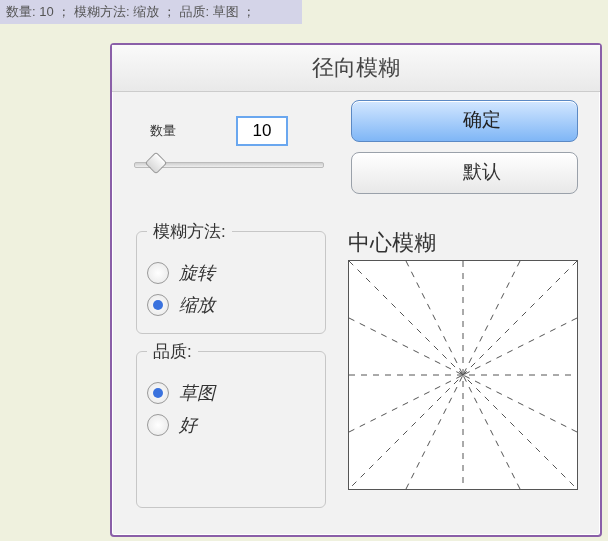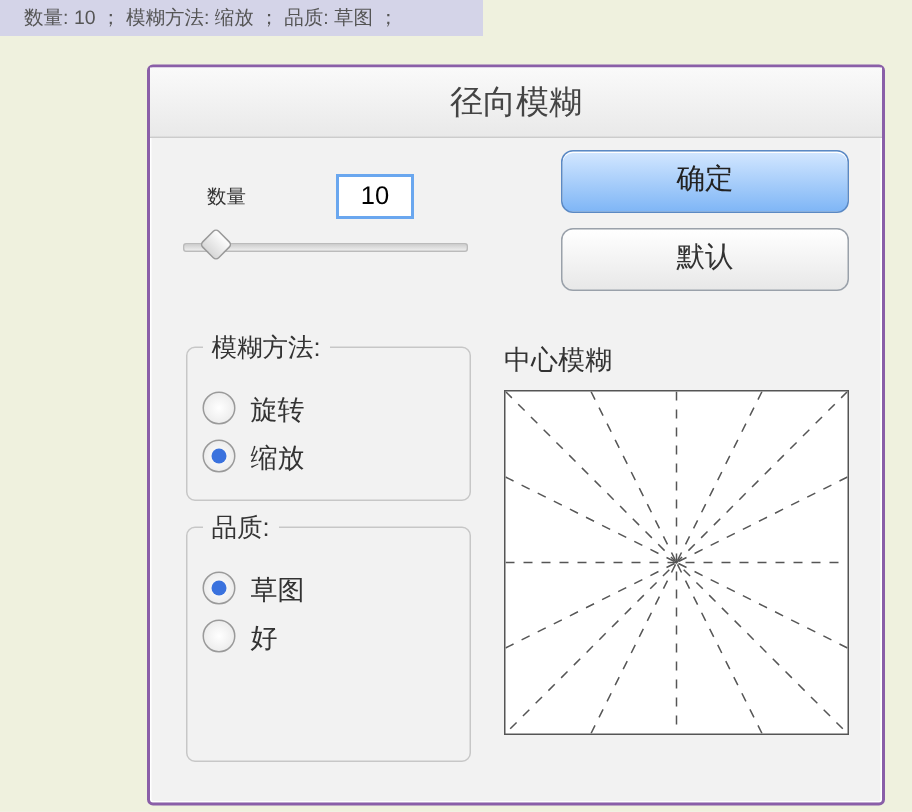--- a/index.html
+++ b/index.html
@@ -1,35 +1,35 @@
 <!DOCTYPE html>
 <html><head>
 <meta charset="utf-8">
 <style>
   html,body{margin:0;padding:0;width:608px;height:541px;background:#eff1de;font-family:"Heiti SC","Microsoft YaHei",sans-serif;font-size:15px;color:#333;}
-  .topbar{background:#d4d4e8;padding:3px 16px;font-size:13px;color:#555;width:290px;}
-  .dialog{position:absolute;left:98px;top:43px;width:488px;height:490px;border:2px solid #8a5fa8;border-radius:4px;background:#f2f2f2;box-shadow:inset 0 0 0 1px #fff;}
+  .topbar{background:#d4d4e8;padding:3px 6px;font-size:13px;color:#555;width:290px;}
+  .dialog{position:absolute;left:110px;top:43px;width:488px;height:490px;border:2px solid #8a5fa8;border-radius:4px;background:#f2f2f2;box-shadow:inset 0 0 0 1px #fff;}
   .titlebar{height:46px;line-height:46px;text-align:center;font-size:22px;color:#444;border-bottom:1px solid #ccc;background:linear-gradient(#fafafa,#e9e9e9);}
   .content{position:relative;padding:18px 22px;}
   .amount-label{position:absolute;left:38px;top:30px;font-size:13px;}
   .amount-input{position:absolute;left:124px;top:24px;width:48px;height:26px;border:2px solid #6aa7ef;text-align:center;font-size:17px;background:#fff;padding:0;}
   .slider-wrap{position:absolute;left:22px;top:62px;width:190px;height:20px;}
   .slider-track{position:absolute;left:0;right:0;top:8px;height:4px;background:linear-gradient(#cfcfcf,#eee);border:1px solid #bbb;border-radius:2px;}
   .slider-thumb{position:absolute;top:1px;left:14px;width:14px;height:14px;background:linear-gradient(#fdfdfd,#d8d8d8);border:1px solid #999;border-radius:3px;transform:rotate(45deg);}
-  .btn{position:absolute;right:22px;width:190px;height:40px;border:1px solid #9aa1aa;border-radius:8px;font-size:19px;text-align:center;line-height:38px;cursor:pointer;}
+  .btn{position:absolute;right:22px;width:190px;height:40px;border:1px solid #9aa1aa;border-radius:8px;font-size:19px;text-align:center;line-height:38px;cursor:pointer;padding-left:35px;}
   .btn.primary{top:8px;background:linear-gradient(#d3e7ff,#7fb6f6);border-color:#5b89c4;color:#222;box-shadow:inset 0 1px 0 #fff;}
   .btn.secondary{top:60px;background:linear-gradient(#fff,#e8e8e8);margin-left:44px;}
   fieldset{position:absolute;left:22px;width:168px;border:1px solid #c7c7c7;border-radius:6px;padding:10px 10px 8px 10px;background:#f2f2f2;}
   fieldset.method{top:128px;}
   fieldset.quality{top:248px;height:148px;}
   legend{padding:0 6px;font-size:17px;color:#333;}
-  .radio-row{display:flex;align-items:flex-start;margin:8px 0;font-size:18px;cursor:pointer;}
+  .radio-row{display:flex;align-items:center;margin:8px 0;font-size:18px;cursor:pointer;font-style:italic;}
   .radio{width:20px;height:20px;border:1px solid #9a9a9a;border-radius:50%;background:radial-gradient(#fff,#e6e6e6);margin-right:10px;display:inline-flex;align-items:center;justify-content:center;}
   .radio.checked::after{content:"";width:10px;height:10px;border-radius:50%;background:#3a72de;}
-  .center-label{position:absolute;left:236px;top:136px;font-size:18px;}
+  .center-label{position:absolute;left:236px;top:136px;font-size:22px;}
   .preview{position:absolute;left:236px;top:168px;width:228px;height:228px;background:#fff;border:1px solid #555;}
   .preview svg{width:100%;height:100%;}
 </style>
 </head>
 <body>
 
 <div class="topbar">
   <span>数量:</span>
   <span>10</span>
   <span>；</span>

